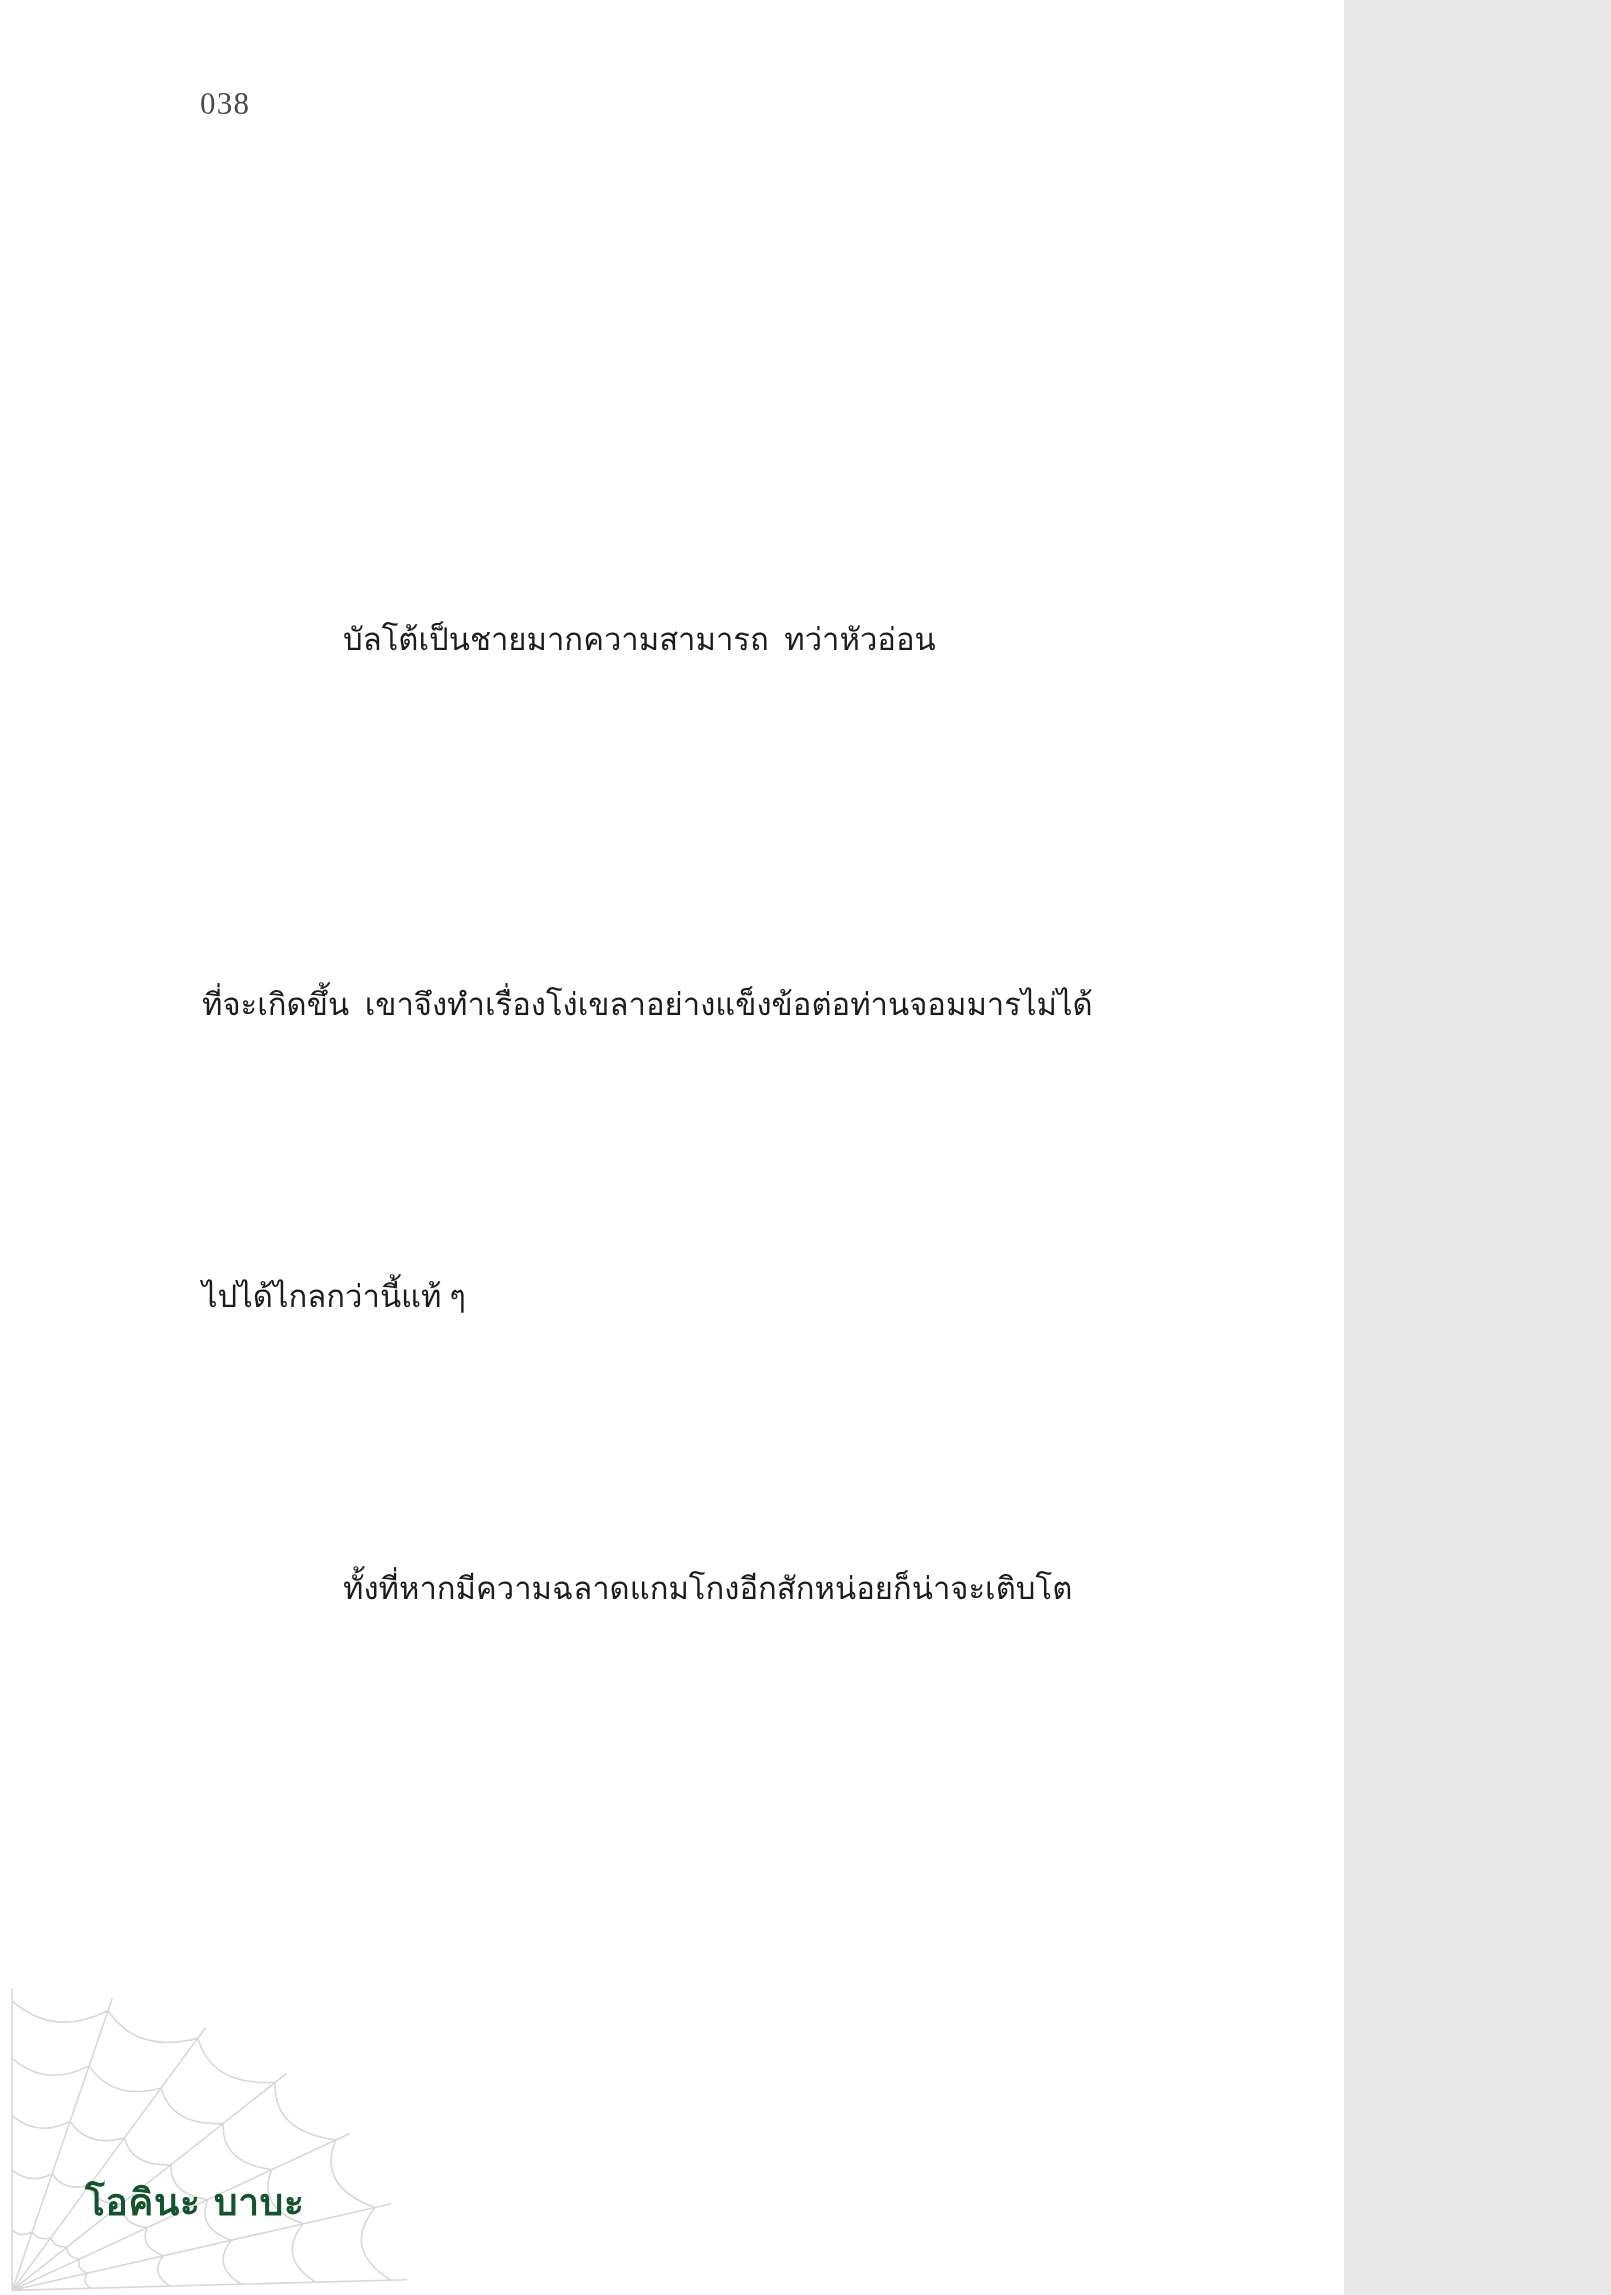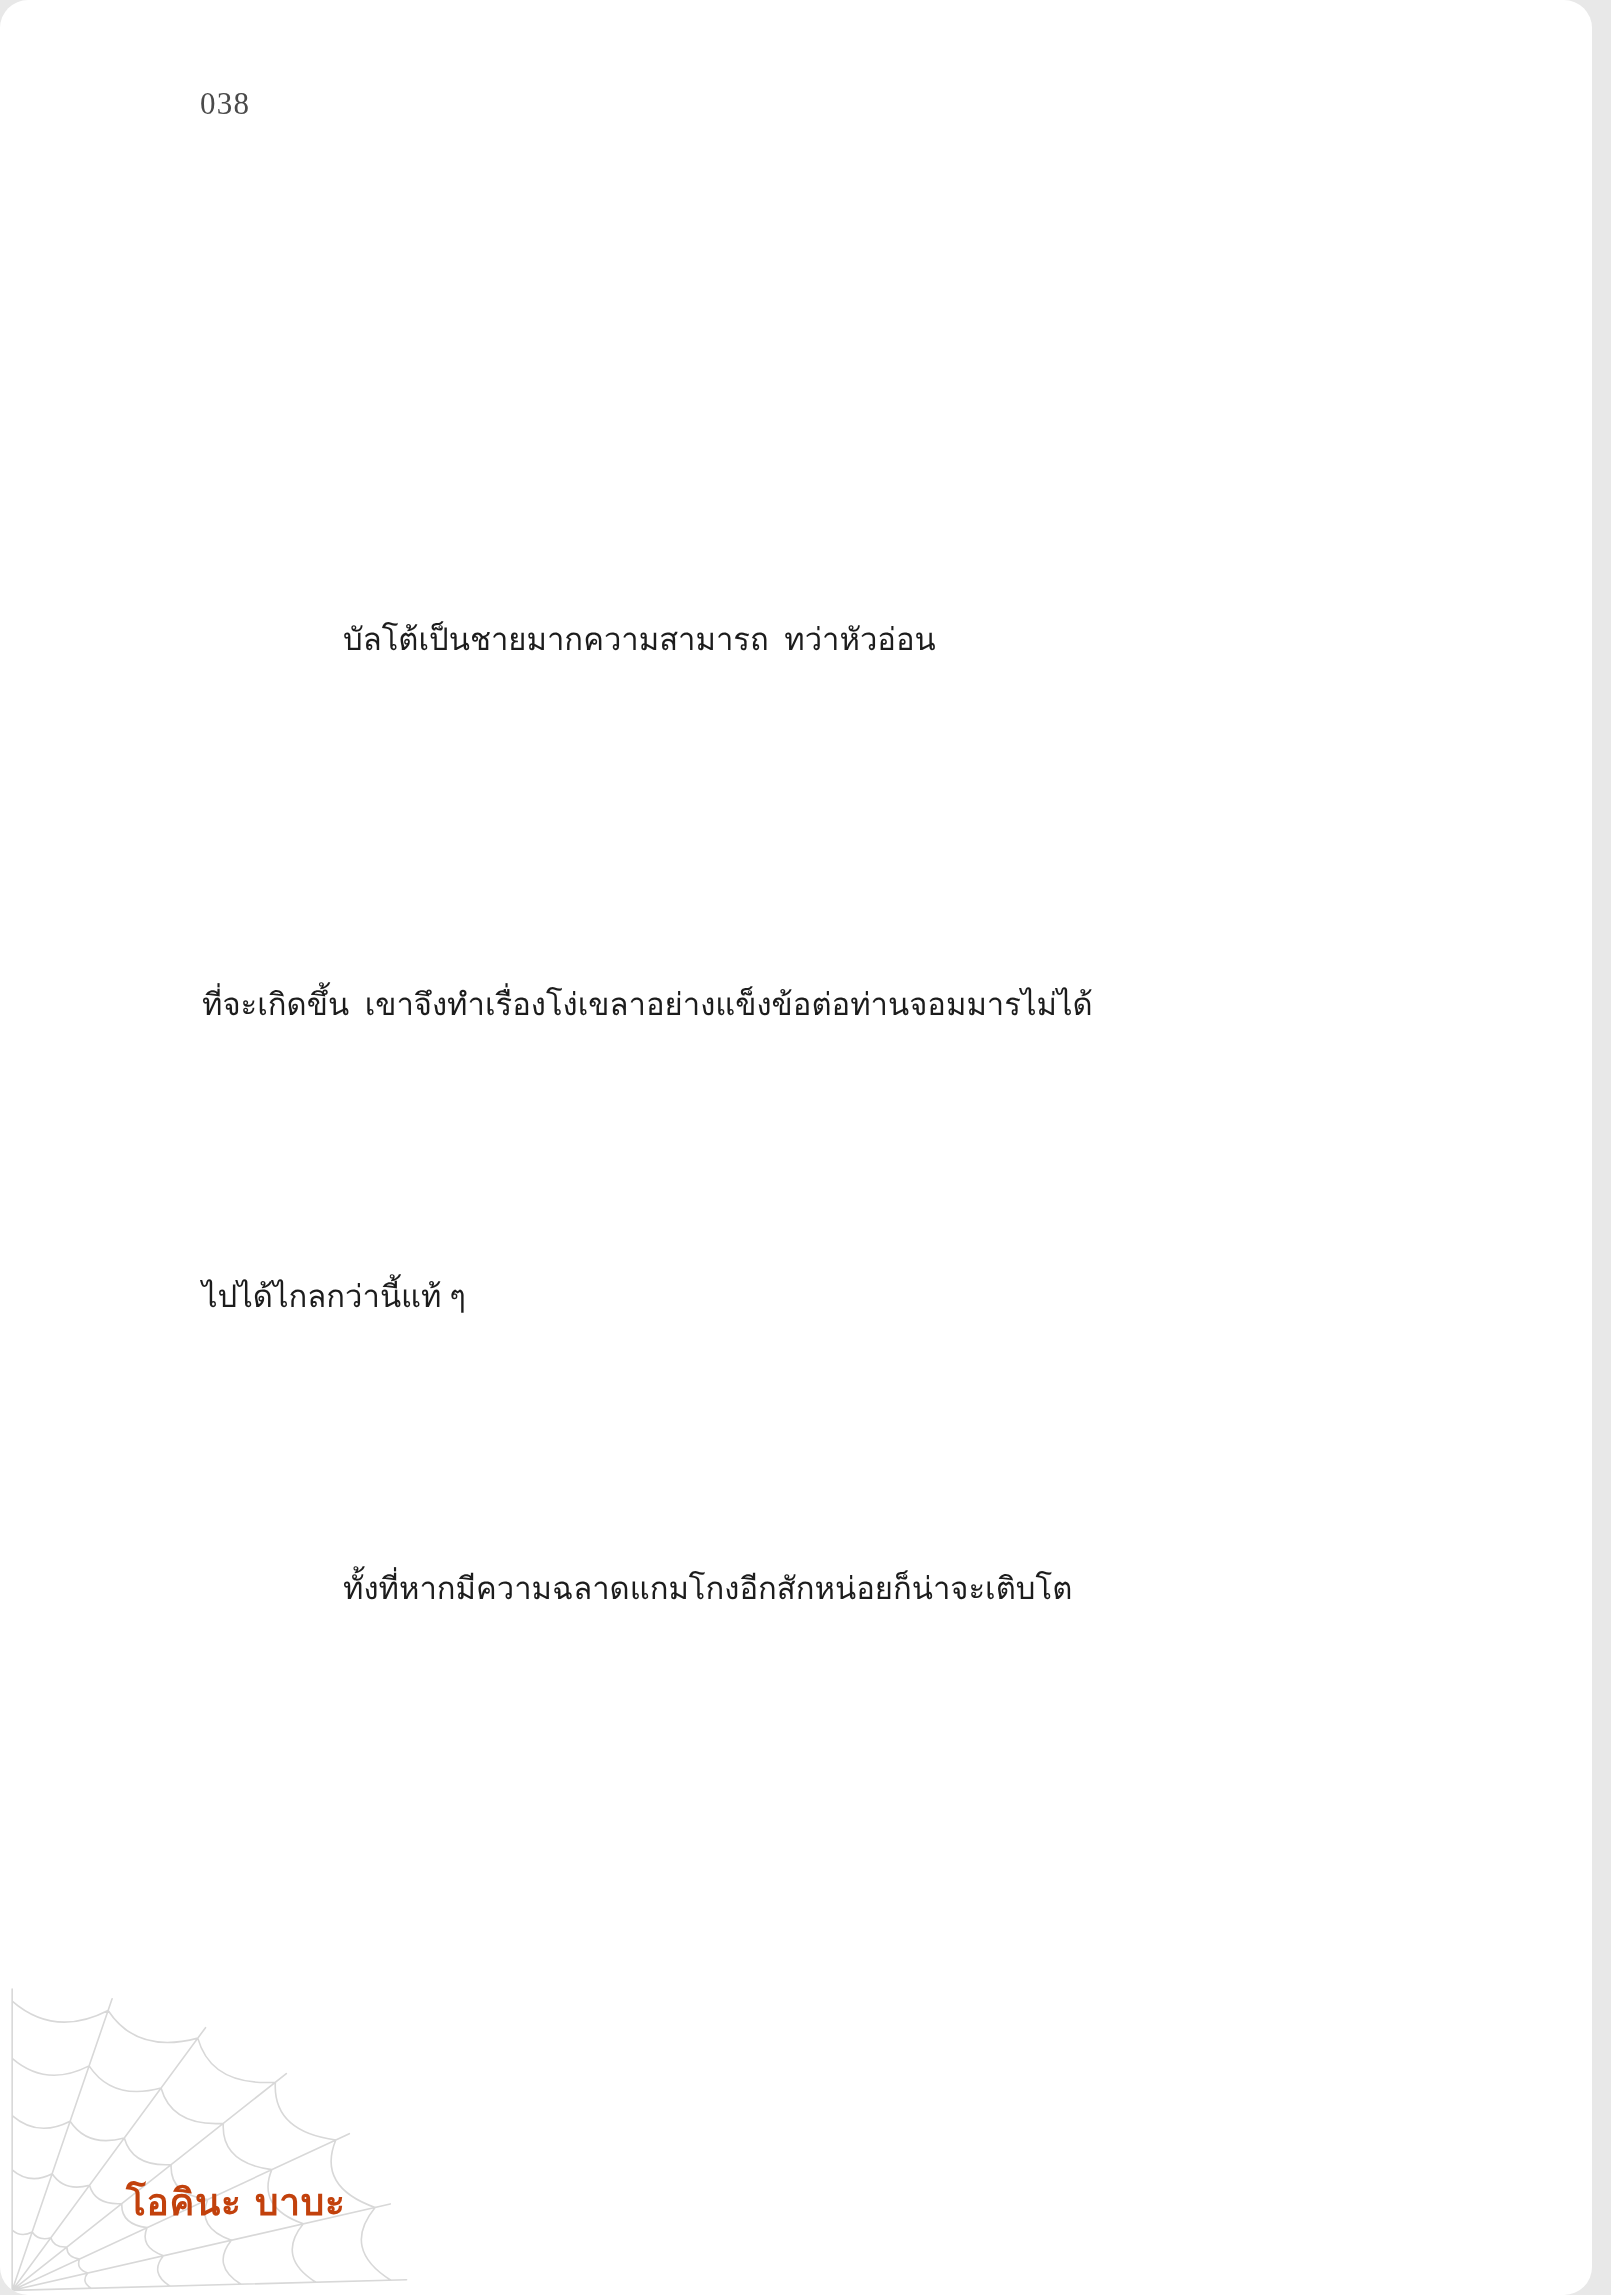--- a/index.html
+++ b/index.html
@@ -2,26 +2,25 @@
 <html style="font-size:10.7px"><head>
 <meta charset="utf-8">
 <style>
   html, body {
     margin: 0;
     padding: 0;
     background: #e8e8e8;
   }
   .page {
     position: relative;
-    width: 1592px;
+    width: 1344px;
     height: 2295px;
     background: #ffffff;
     overflow: hidden;
     font-family: "Liberation Serif", "DejaVu Serif", serif;
-    border-radius: 28px;
   }
   .page-number {
     position: absolute;
     left: 200px;
     top: 88px;
     font-size: 31px;
     line-height: 1;
     color: #4a4a4a;
     letter-spacing: 1.3px;
   }
@@ -106,16 +105,16 @@
     
       
     
       
     
       
     
       
     </div>
 
-  <div class="author-name" style="color: #c2410c; margin-left: 41px;">โอคินะ บาบะ</div>
+  <div class="author-name" style="color: #14532d;">โอคินะ บาบะ</div>
 
 </div>
 
 
 </body></html>

